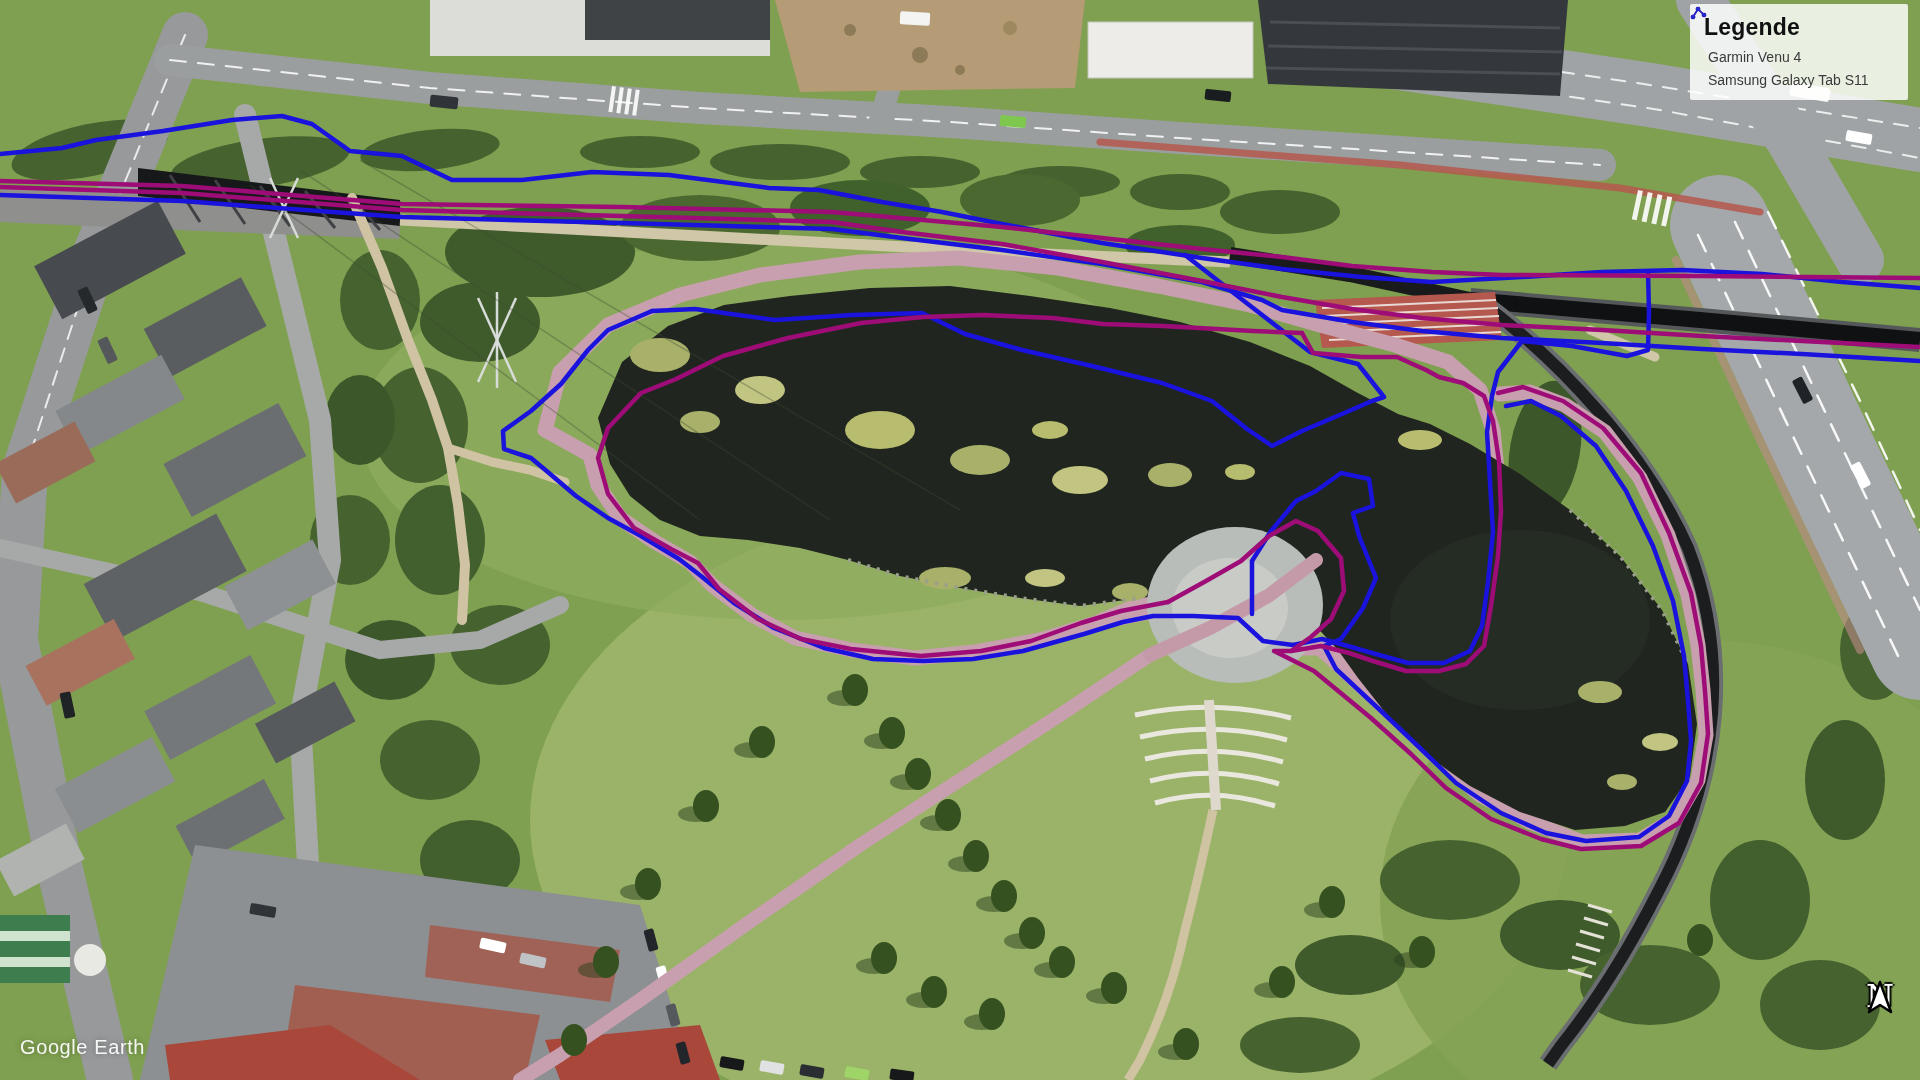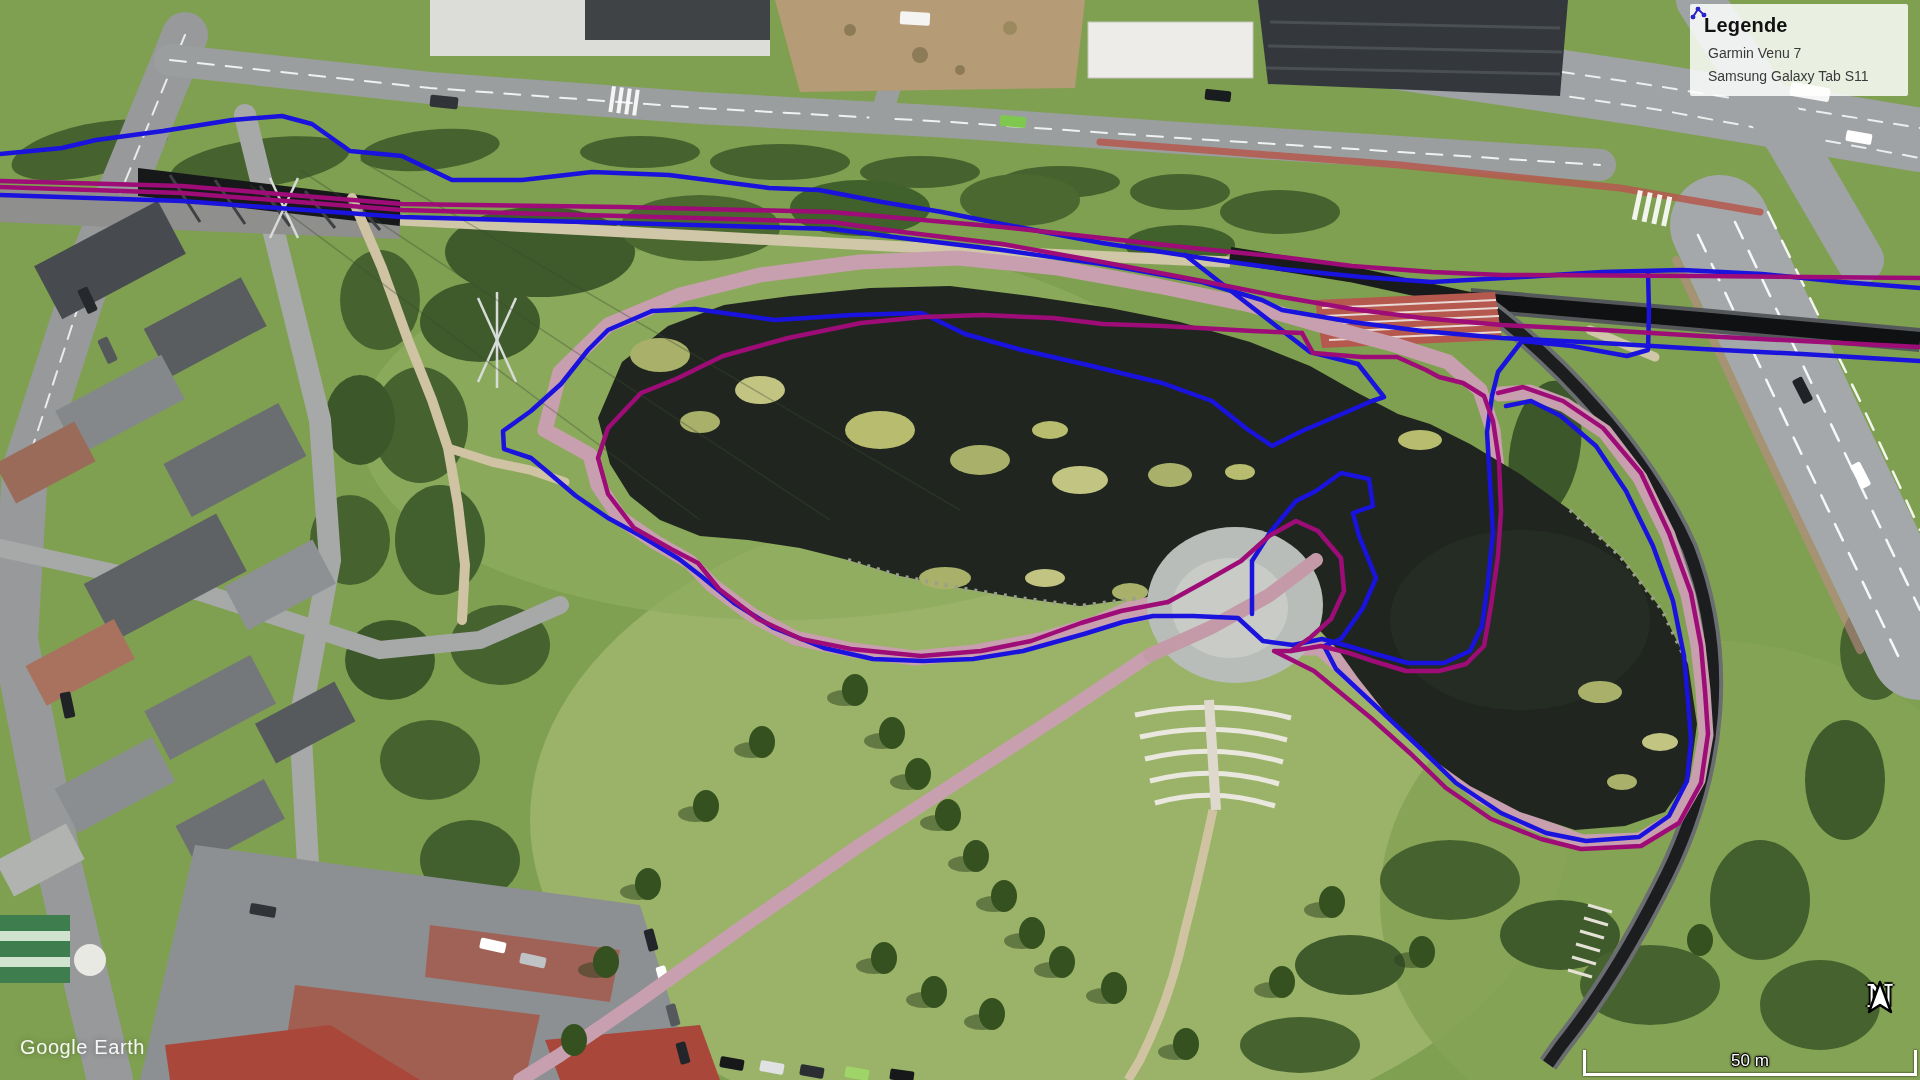--- a/index.html
+++ b/index.html
@@ -4,21 +4,21 @@
 <style>
   html,body{margin:0;padding:0;background:#000;}
   .stage{position:relative;width:1920px;height:1080px;overflow:hidden;
          font-family:"Liberation Sans", sans-serif;background:#85a35c;}
   .stage svg{position:absolute;left:0;top:0;display:block;}
 
   
   .legend{position:absolute;left:1690px;top:4px;width:218px;
           background:rgba(255,255,255,0.83);padding:10px 12px 12px 14px;
           box-sizing:border-box;border-radius:2px;}
-  .legend-title{font-size:20px;font-weight:bold;color:#111;margin:0 0 8px 0;letter-spacing:.2px;}
+  .legend-title{font-size:23px;font-weight:bold;color:#111;margin:0 0 8px 0;letter-spacing:.2px;}
   .legend-row{display:flex;align-items:center;gap:10px;margin:7px 0 0 4px;}
   .legend-row svg{flex:0 0 auto;}
   .legend-label{font-size:14px;color:#3a3a3a;white-space:nowrap;}
 
   
   .watermark{position:absolute;left:20px;top:1036px;font-size:20px;
              color:rgba(255,255,255,0.93);letter-spacing:.6px;
              text-shadow:0 0 6px rgba(0,0,0,0.35);}
 
   
@@ -382,38 +382,35 @@
 
   <div class="legend">
     <div class="legend-title">Legende</div>
     <div class="legend-row">
       <svg width="18" height="18" viewBox="0 0 18 18" style="color: rgb(142, 16, 112);">
         <path d="M3,13 L8,5 L14,11" fill="none" stroke="currentColor" stroke-width="1.6"></path>
         <circle cx="3" cy="13" r="2.3" fill="currentColor"></circle>
         <circle cx="8" cy="5" r="2.3" fill="currentColor"></circle>
         <circle cx="14" cy="11" r="2.3" fill="currentColor"></circle>
       </svg>
-      <span class="legend-label">Garmin Venu 7</span>
+      <span class="legend-label">Garmin Venu 4</span>
     </div>
     <div class="legend-row">
       <svg width="18" height="18" viewBox="0 0 18 18" style="color: rgb(32, 40, 207);">
         <path d="M3,13 L8,5 L14,11" fill="none" stroke="currentColor" stroke-width="1.6"></path>
         <circle cx="3" cy="13" r="2.3" fill="currentColor"></circle>
         <circle cx="8" cy="5" r="2.3" fill="currentColor"></circle>
         <circle cx="14" cy="11" r="2.3" fill="currentColor"></circle>
       </svg>
       <span class="legend-label">Samsung Galaxy Tab S11</span>
     </div>
   </div>
 
   <div class="watermark">Google Earth</div>
 
-  <div class="scalebar">
-    <span class="scalebar-label">50 m</span>
-  </div>
 
   <div class="compass">
     <svg width="36" height="36" viewBox="0 0 36 36">
       <polygon points="18,2 29,32 18,25 7,32" fill="#fff" stroke="#000" stroke-width="2.5" stroke-linejoin="round"></polygon>
     </svg>
     <div class="compass-n">N</div>
   </div>
 
 </div>
 

